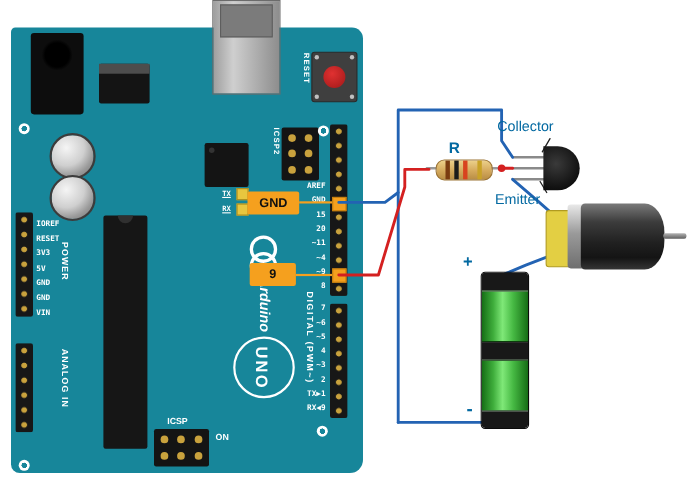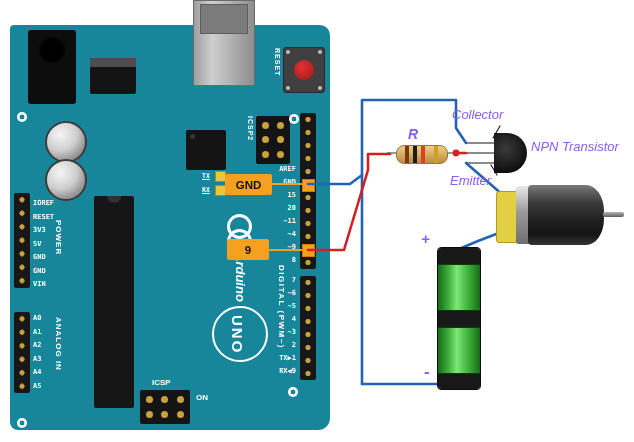--- a/index.html
+++ b/index.html
@@ -29,21 +29,21 @@
   .ring{position:absolute;width:19px;height:19px;border:3.2px solid #fff;border-radius:50%;background:transparent;}
   .callout{position:absolute;background:#f5a01e;border-radius:2px;display:flex;align-items:center;
            justify-content:center;font-weight:bold;font-size:11.5px;color:#111;z-index:3;}
   .leader{position:absolute;height:2.4px;background:#f5a01e;z-index:3;}
   .pad{position:absolute;width:11px;height:11px;background:#f5a01e;border:1px solid #c77f0e;z-index:3;}
   .led{position:absolute;width:9px;height:9px;background:#e8c63f;border:1px solid #a88c1f;}
   .tinytxt{position:absolute;font:bold 6.5px "DejaVu Sans Mono",monospace;color:#fff;text-decoration:underline;}
   .silk{position:absolute;color:#fff;font-weight:bold;}
   .wires{position:absolute;left:0;top:0;z-index:4;pointer-events:none;}
   .comp{position:absolute;z-index:5;}
-  .note{position:absolute;z-index:6;color:#8b5cf6;font-size:13px;font-style:italic;}
+  .note{position:absolute;z-index:6;color:#0369a1;font-size:13px;}
   
   .resistor{left:396px;top:145px;width:50px;height:17px;border:1px solid #9c7435;border-radius:8px;
             background:linear-gradient(180deg,#ecd08a,#d4a95c 55%,#b98e45);}
   .band{position:absolute;top:0;width:4px;height:100%;}
   
   .transistor{left:494px;top:133px;width:33px;height:40px;
               background:radial-gradient(circle at 35% 40%,#3a3a3a 0%,#161616 60%,#000 100%);
               border-radius:0 20px 20px 0 / 0 20px 20px 0;}
   
   .motor{left:496px;top:185px;width:130px;height:60px;}
@@ -145,28 +145,20 @@
   <div class="strip tall" style="left:14px;top:312px;width:16px;height:81px;"></div>
   <div class="pin-col" style="left:33px;top:197px;width:45px;">
       <div class="pin-row tall">IOREF</div>
       <div class="pin-row tall">RESET</div>
       <div class="pin-row tall">3V3</div>
       <div class="pin-row tall">5V</div>
       <div class="pin-row tall">GND</div>
       <div class="pin-row tall">GND</div>
       <div class="pin-row tall">VIN</div>
     </div>
-  <div class="pin-col" style="left:33px;top:312px;width:45px;">
-      <div class="pin-row tall">A0</div>
-      <div class="pin-row tall">A1</div>
-      <div class="pin-row tall">A2</div>
-      <div class="pin-row tall">A3</div>
-      <div class="pin-row tall">A4</div>
-      <div class="pin-row tall">A5</div>
-    </div>
   <span class="vt" style="left:63px;top:220px;font-size:8px;letter-spacing:1px;">POWER</span>
   <span class="vt" style="left:63px;top:317px;font-size:8px;letter-spacing:1px;">ANALOG IN</span>
 
   <span class="tinytxt" style="left:202px;top:172px;">TX</span>
   <div class="led" style="left:215px;top:171px;"></div>
   <span class="tinytxt" style="left:202px;top:186px;">RX</span>
   <div class="led" style="left:215px;top:185px;"></div>
 
   <div class="ring" style="left:227px;top:214px;"></div>
   <div class="ring" style="left:227px;top:229px;"></div>
@@ -231,18 +223,17 @@
   <div class="comp battery">
     <div class="seg cap" style="height:16px;"></div>
     <div class="seg cell" style="height:45px;"></div>
     <div class="seg cap" style="height:16px;"></div>
     <div class="seg cell" style="height:45px;"></div>
     <div class="seg cap" style="height:19px;"></div>
   </div>
 
   <span class="note" style="left:408px;top:126px;font-weight:600;font-size:14px;">R</span>
   <span class="note" style="left:452px;top:107px;">Collector</span>
-  <span class="note" style="left:531px;top:139px;">NPN Transistor</span>
   <span class="note" style="left:450px;top:173px;">Emitter</span>
   <span class="note" style="left:421px;top:230px;font-weight:bold;font-size:15px;">+</span>
   <span class="note" style="left:424px;top:362px;font-weight:bold;font-size:17px;">-</span>
 
 </div>
 
 </body></html>

